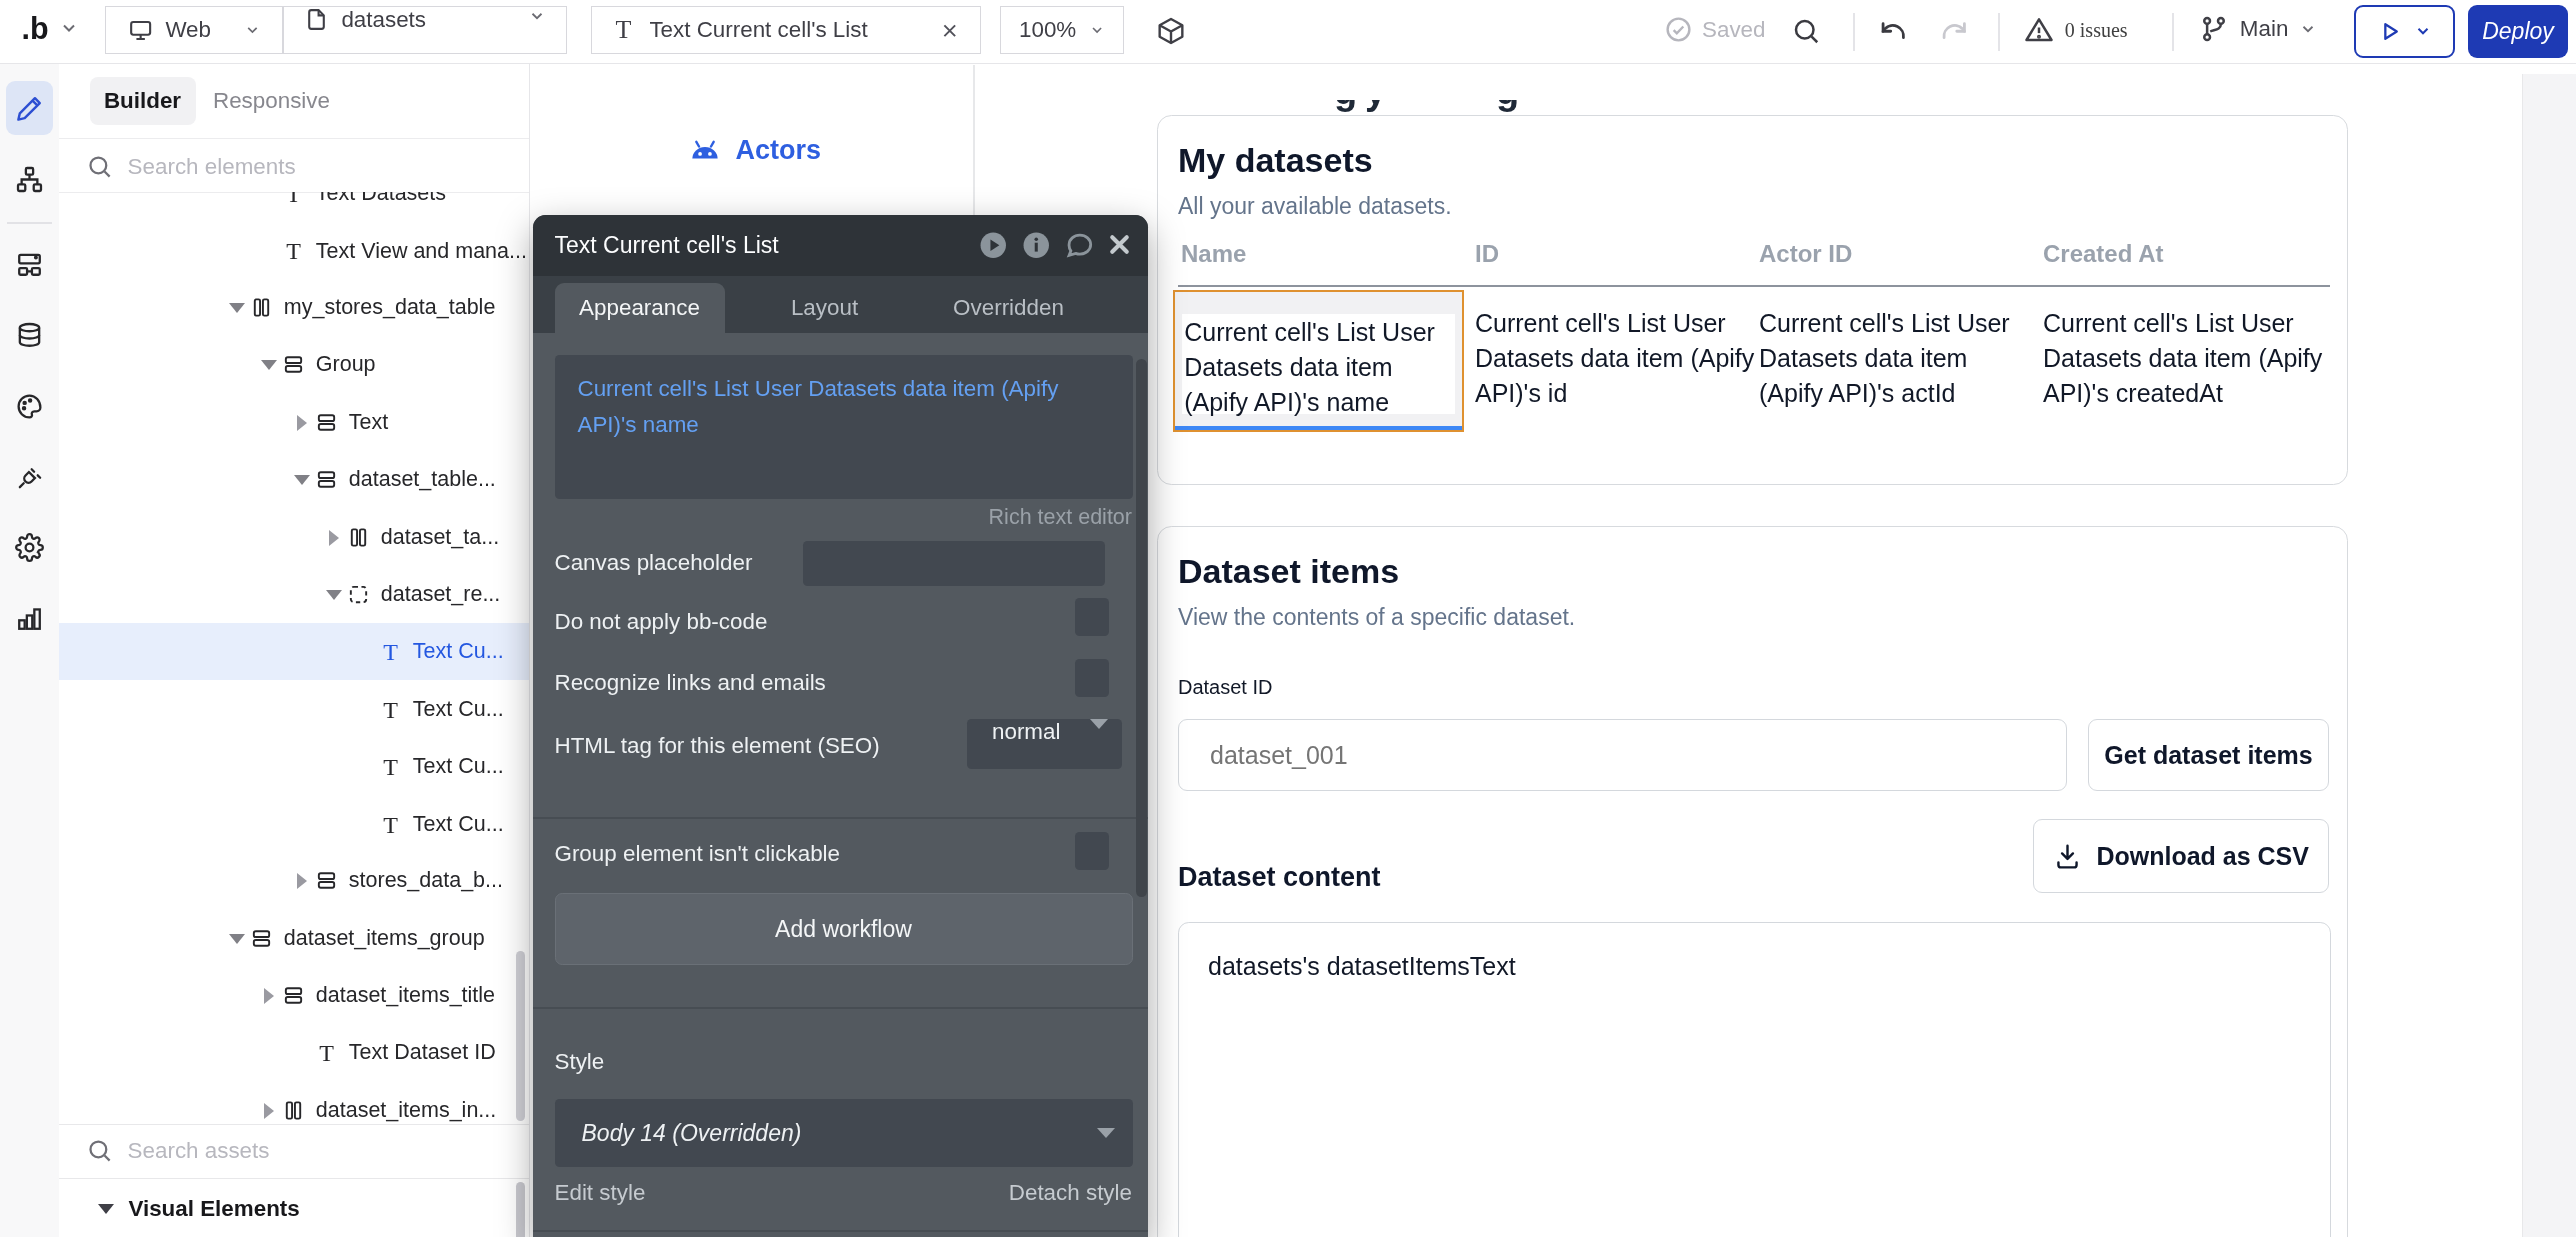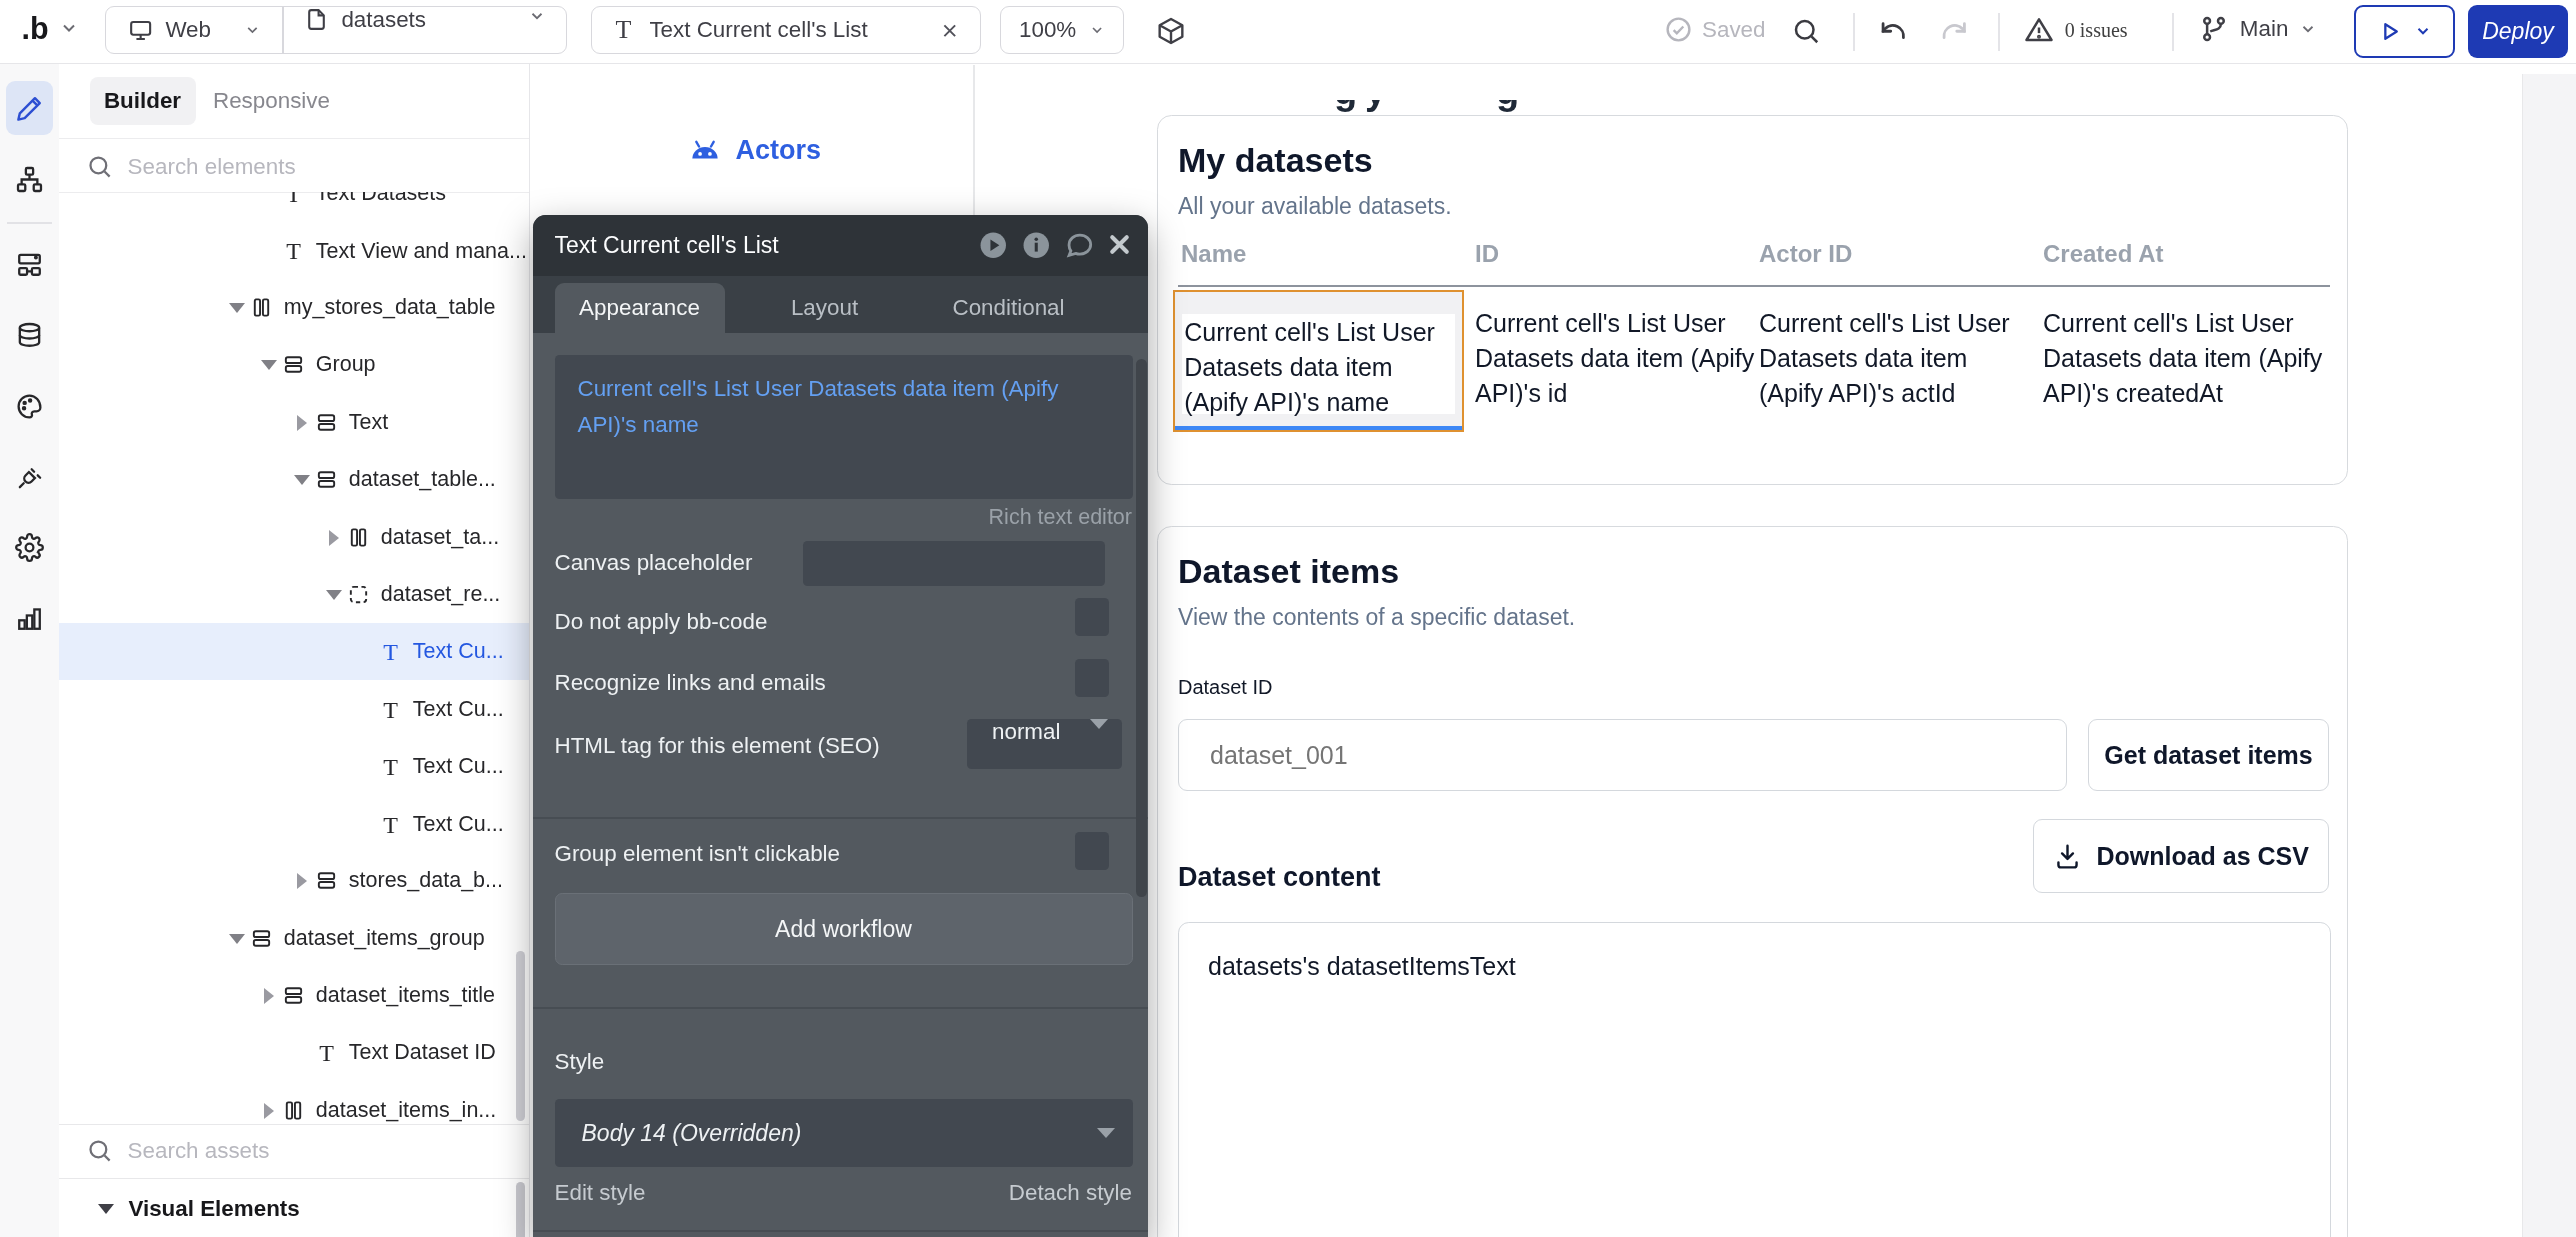--- a/index.html
+++ b/index.html
@@ -2,21 +2,21 @@
 <html style="font-size:14.4px"><head>
 <meta charset="utf-8">
 <style>
   html,body{margin:0;padding:0;background:#fff;}
   #stage{position:relative;width:2576px;height:1238px;overflow:hidden;
     font-family:"Liberation Sans","DejaVu Sans",sans-serif;color:#3f3f46;background:#fff;}
   .abs{position:absolute;}
   svg{display:block;}
   
   #toolbar{left:0;top:0;width:2576px;height:63px;background:#fff;border-bottom:1.8px solid #e6e6e9;z-index:60;}
-  .pill{position:absolute;top:6.3px;height:48px;border:1.8px solid #d8d8dd;border-radius:9px;background:#fff;
+  .pill{position:absolute;top:6.3px;height:48px;border:1.8px solid #d8d8dd;border-radius:0;background:#fff;
     display:flex;align-items:center;box-sizing:border-box;}
   .tb-txt{font-size:22.4px;color:#3f3f46;}
   .tb-ico{color:#3f3f46;}
   .sep{position:absolute;top:12.6px;width:1.8px;height:38px;background:#e4e4e8;}
   .chev{color:#6b6b72;}
   
   #rail{left:0;top:63px;width:59px;height:1175px;background:#f8f8f9;border-right:1.8px solid #e8e8ea;z-index:40;}
   .rail-ico{position:absolute;left:15.2px;width:29px;height:29px;color:#27272a;}
   #rail-sel{position:absolute;left:6.3px;top:18px;width:47px;height:54px;background:#dde5f6;border-radius:9px;}
   
@@ -530,21 +530,21 @@
       </div>
       <div class="hico" style="left:572px;color:#c3c9cd;">
         <svg width="29" height="29" viewBox="0 0 24 24" fill="none" stroke="currentColor" stroke-width="3.4" stroke-linecap="round">
             <path d="M6 6l12 12M18 6L6 18"></path>
           </svg>
       </div>
     </div>
     <div id="insp-tabs">
       <div class="itab-active">Appearance</div>
       <div class="itab" style="left:224px;width:135px;">Layout</div>
-      <div class="itab" style="left:386px;width:179px;">Conditional</div>
+      <div class="itab" style="left:386px;width:179px;">Overridden</div>
     </div>
     <div id="insp-body">
       <div class="inset" style="left:21.5px;top:21.5px;width:578px;height:144px;">
         <div style="padding:16px 23px;font-size:22.4px;line-height:36px;color:#64a0f2;">Current cell's List User Datasets data item (Apify API)'s name</div>
       </div>
       <div class="abs" style="right:16px;top:172px;font-size:21.5px;color:#9aa1a8;">Rich text editor</div>
       <div class="ilabel" style="top:217px;">Canvas placeholder</div>
       <div class="inset" style="left:270px;top:208px;width:302px;height:45px;"></div>
 
       <div class="ilabel" style="top:276px;">Do not apply bb-code</div>

